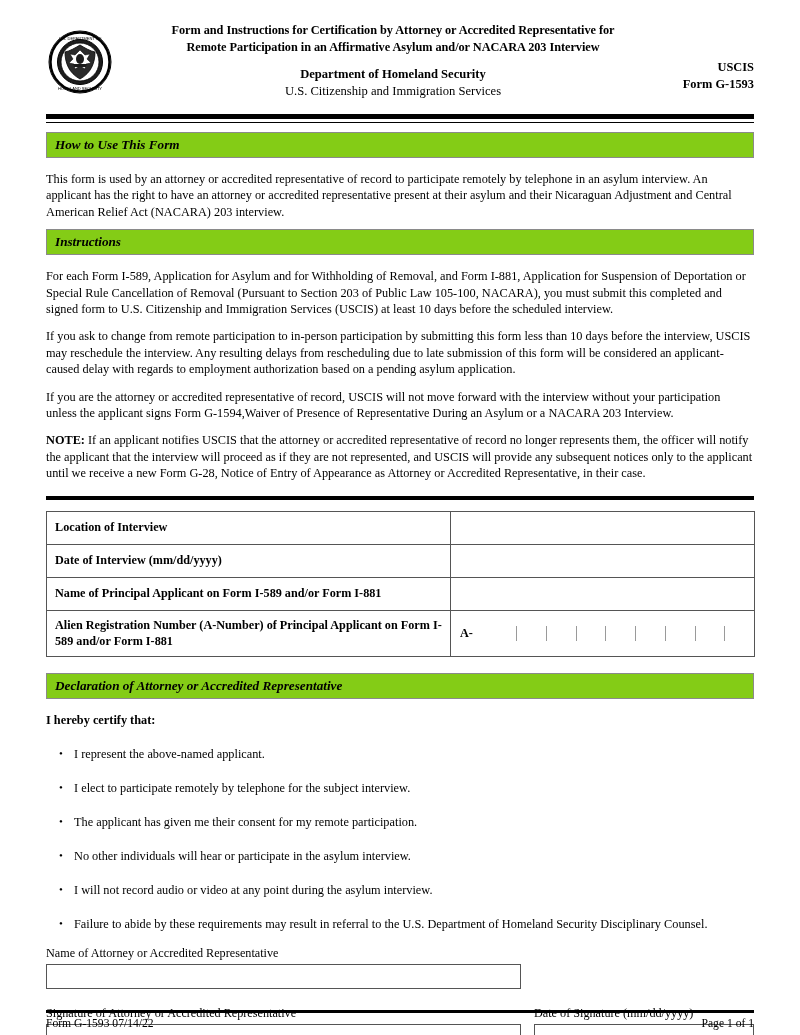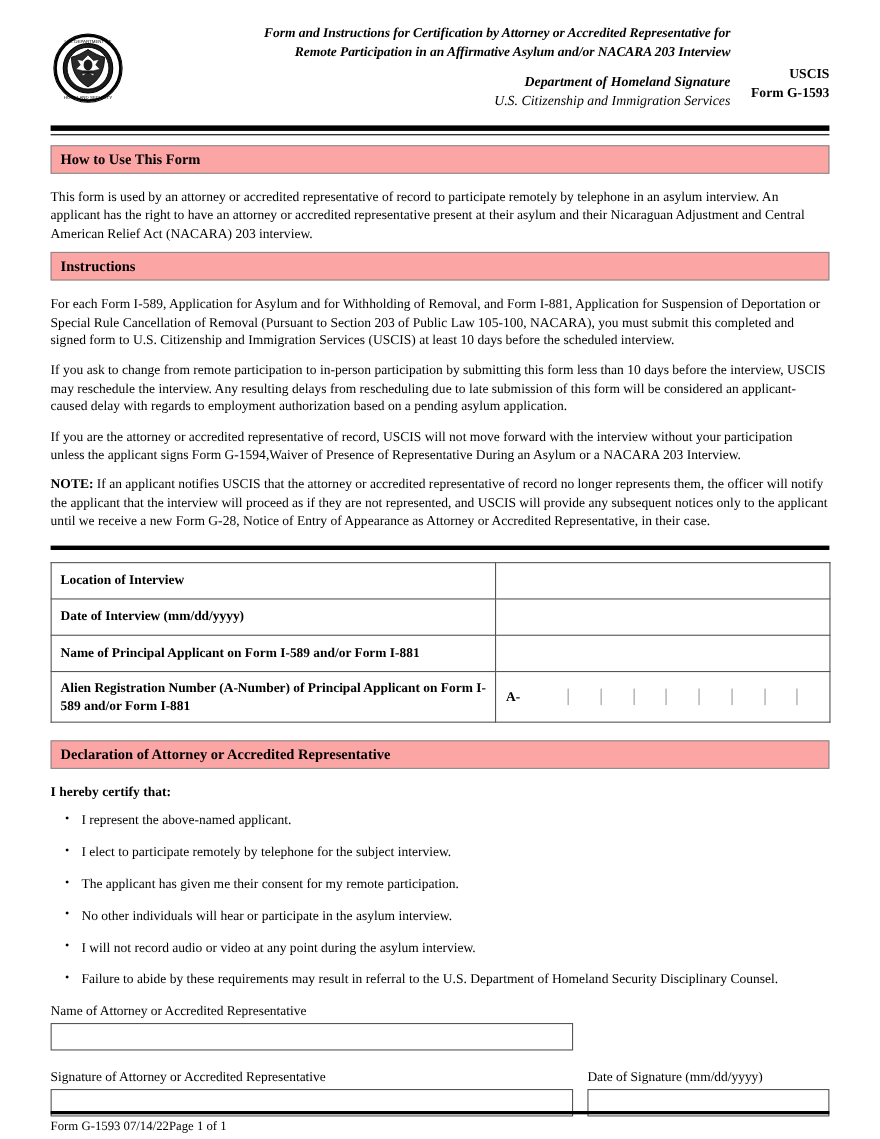--- a/index.html
+++ b/index.html
@@ -30,23 +30,22 @@
     margin: 22px 46px 0 46px;
   }
   .seal {
     position: absolute;
     left: 2px;
     top: 8px;
     width: 64px;
     height: 64px;
   }
   .header-center {
-    text-align: right;
+    text-align: center;
     padding: 0 90px 0 76px;
-    font-style: italic;
   }
   .title-line {
     font-weight: bold;
     font-size: 12.3px;
     line-height: 16.5px;
     letter-spacing: -0.05px;
   }
   .dhs-line {
     font-weight: bold;
     font-size: 12.6px;
@@ -77,27 +76,28 @@
   }
   .thin-rule {
     margin: 3px 46px 0 46px;
     height: 1px;
     background: #000;
   }
 
   
   .section-bar {
     margin: 9px 46px 0 46px;
-    background: #fca5a5;
+    background: #84cc16;
     border: 1px solid #8a8a8a;
     box-sizing: border-box;
     padding: 3px 8px 4px 8px;
     font-weight: bold;
     font-size: 13.2px;
     line-height: 17px;
+    font-style: italic;
   }
 
   
   .body-block {
     margin: 0 46px;
   }
   p.para {
     font-size: 12.3px;
     line-height: 16.4px;
     margin: 11px 0 0 0;
@@ -166,21 +166,21 @@
   }
   ul.bullets {
     margin: 9px 46px 0 46px;
     padding: 0;
     list-style: none;
   }
   ul.bullets li {
     font-size: 12.3px;
     line-height: 16px;
     padding: 0 0 0 28px;
-    margin: 4px 0 13px 0;
+    margin: 18px 0 13px 0;
     position: relative;
   }
   ul.bullets li:before {
     content: "\2022";
     position: absolute;
     left: 13px;
     top: -1px;
     font-size: 11px;
   }
 
@@ -215,20 +215,21 @@
     top: 988px;
     height: 3px;
     background: #000;
   }
   .footer {
     position: absolute;
     left: 46px;
     right: 46px;
     top: 994px;
     display: flex;
+    justify-content: space-between;
     font-size: 11.6px;
     line-height: 15px;
   }
 </style>
 </head>
 <body>
 
 <div class="page">
 
   <div class="header">
@@ -244,21 +245,21 @@
         <ellipse cx="32" cy="29" rx="4" ry="5" fill="#1c1c1c"></ellipse>
         <path d="M26 34 h12 v3 h-12 z" fill="#1c1c1c"></path>
         <text x="32" y="9.5" font-family="'Liberation Sans', sans-serif" font-size="4" text-anchor="middle" fill="#000">U.S. DEPARTMENT OF</text>
         <text x="32" y="60" font-family="'Liberation Sans', sans-serif" font-size="4" text-anchor="middle" fill="#000">HOMELAND SECURITY</text>
       </svg>
     </div>
 
     <div class="header-center">
       <div class="title-line">Form and Instructions for Certification by Attorney or Accredited Representative for</div>
       <div class="title-line">Remote Participation in an Affirmative Asylum and/or NACARA 203 Interview</div>
-      <div class="dhs-line">Department of Homeland Signature</div>
+      <div class="dhs-line">Department of Homeland Security</div>
       <div class="uscis-line">U.S. Citizenship and Immigration Services</div>
     </div>
 
     <div class="header-right">
       <div>USCIS</div>
       <div>Form G-1593</div>
     </div>
   </div>
 
   <div class="thick-rule"></div>

